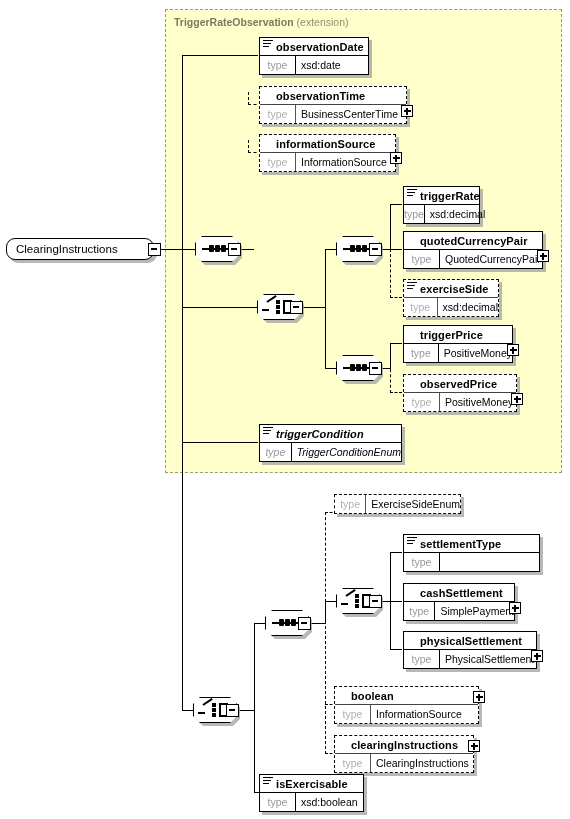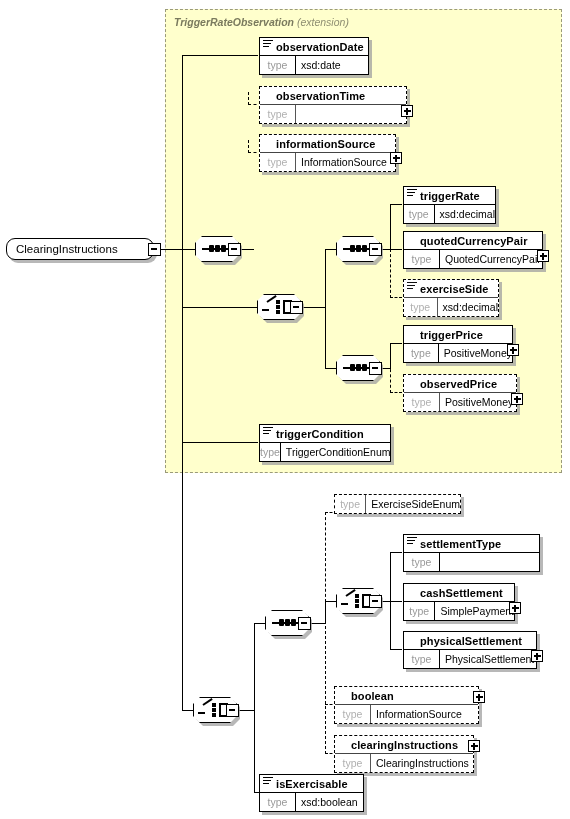--- a/index.html
+++ b/index.html
@@ -208,21 +208,21 @@
     content: ""; position: absolute;
     left: 2px; top: 4.4px; width: 6px; height: 1.6px; background: #000;
   }
 </style>
 </head>
 <body>
 
 <div id="canvas">
 
   <div class="ext-group" style="left:165px; top:9px; width:397px; height:464px;"></div>
-  <div class="ext-label" style="left:174px; top:16px;font-style:italic;">
+  <div class="ext-label" style="left:174px; top:16px;">
     <span>TriggerRateObservation</span>
     <span class="paren">(extension)</span>
   </div>
 
   <div class="rootnode" style="left:6px; top:238px; width:148px;">
     <span>ClearingInstructions</span>
   </div>
   <div class="minusbox" style="left:148px; top:243px;"></div>
 
   <div class="line h" style="left:161px; top:249px; width:35px;"></div>
@@ -269,20 +269,21 @@
       <div class="tval">xsd:date</div>
     </div>
   </div>
 
   <div class="node optional" style="left:259px; top:86px; width:148px;">
     <div class="nrow1">
       <span class="nname">observationTime</span>
     </div>
     <div class="nrow2">
       <div class="tkey">type</div>
+      <div class="tval">BusinessCenterTime</div>
     </div>
   </div>
   <div class="plusbox" style="left:401px; top:105px;"></div>
 
   <div class="node optional" style="left:259px; top:134px; width:137px;">
     <div class="nrow1">
       <span class="nname">informationSource</span>
     </div>
     <div class="nrow2">
       <div class="tkey">type</div>
@@ -325,21 +326,21 @@
   <div class="minusbox" style="left:369px; top:243px;"></div>
   <div class="line h" style="left:382px; top:249px; width:8px;"></div>
 
   <div class="line v" style="left:390px; top:204px; height:46px;"></div>
   <div class="line h" style="left:390px; top:204px; width:12px;"></div>
   <div class="line h" style="left:390px; top:249px; width:12px;"></div>
 
   <div class="dline v" style="left:390px; top:249px; height:49px;"></div>
   <div class="dline h" style="left:390px; top:297px; width:12px;"></div>
 
-  <div class="node" style="left:403px; top:186px; width:93px;">
+  <div class="node" style="left:403px; top:186px; width:77px;">
     <div class="nrow1">
       <span class="elglyph">
           <i></i>
           <i></i>
           <i></i>
         </span>
       <span class="nname">triggerRate</span>
     </div>
     <div class="nrow2">
       <div class="tkey">type</div>
@@ -404,21 +405,21 @@
     <div class="nrow1">
       <span class="nname">observedPrice</span>
     </div>
     <div class="nrow2">
       <div class="tkey">type</div>
       <div class="tval">PositiveMoney</div>
     </div>
   </div>
   <div class="plusbox" style="left:511px; top:393px;"></div>
 
-  <div class="node" style="left:259px; top:424px; width:132px;">
+  <div class="node" style="left:259px; top:424px; width:143px;font-style:italic;">
     <div class="nrow1">
       <span class="elglyph">
           <i></i>
           <i></i>
           <i></i>
         </span>
       <span class="nname">triggerCondition</span>
     </div>
     <div class="nrow2">
       <div class="tkey">type</div>

